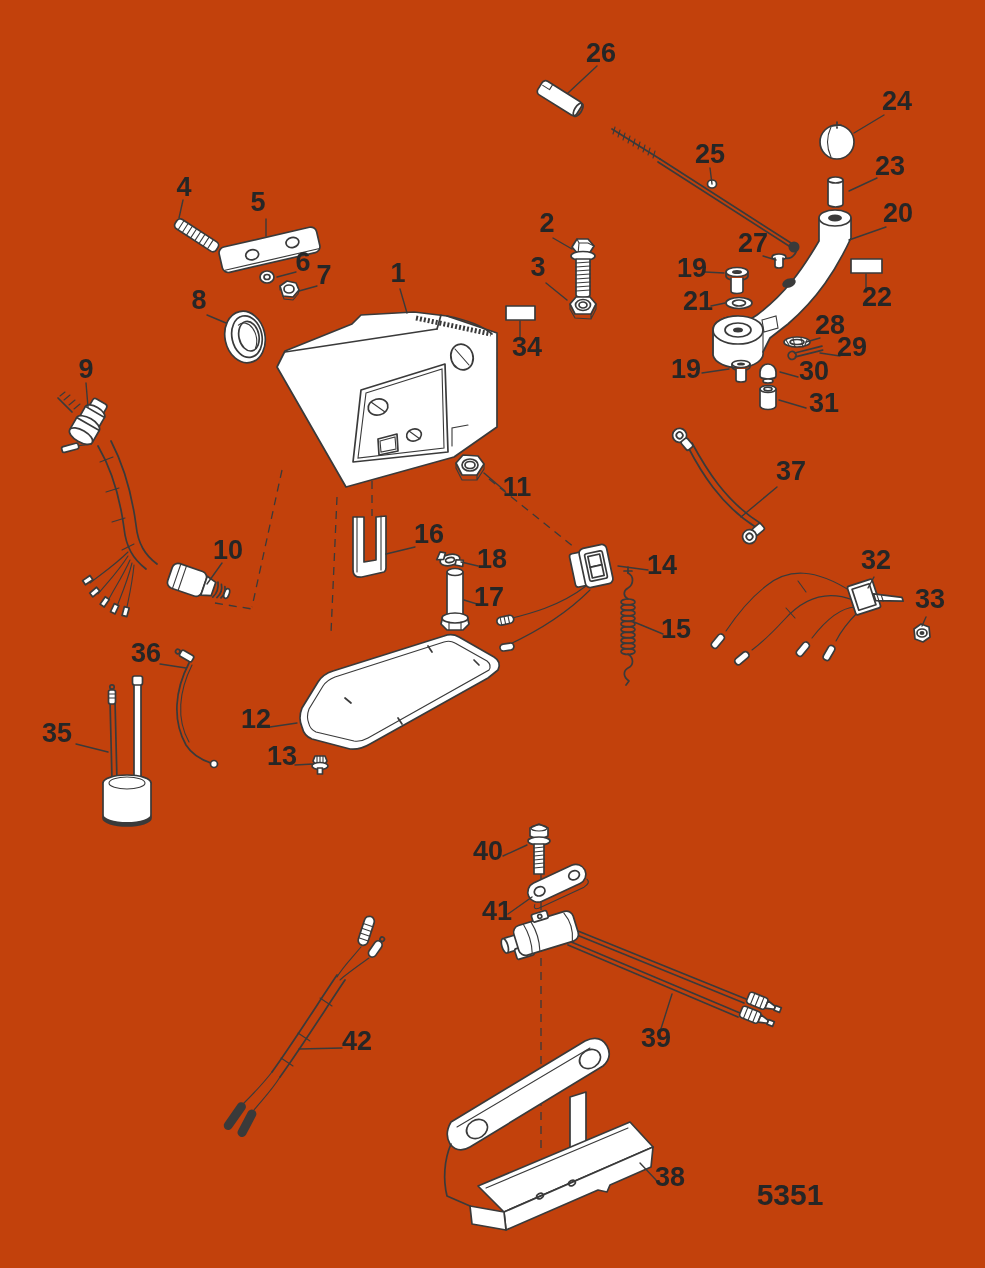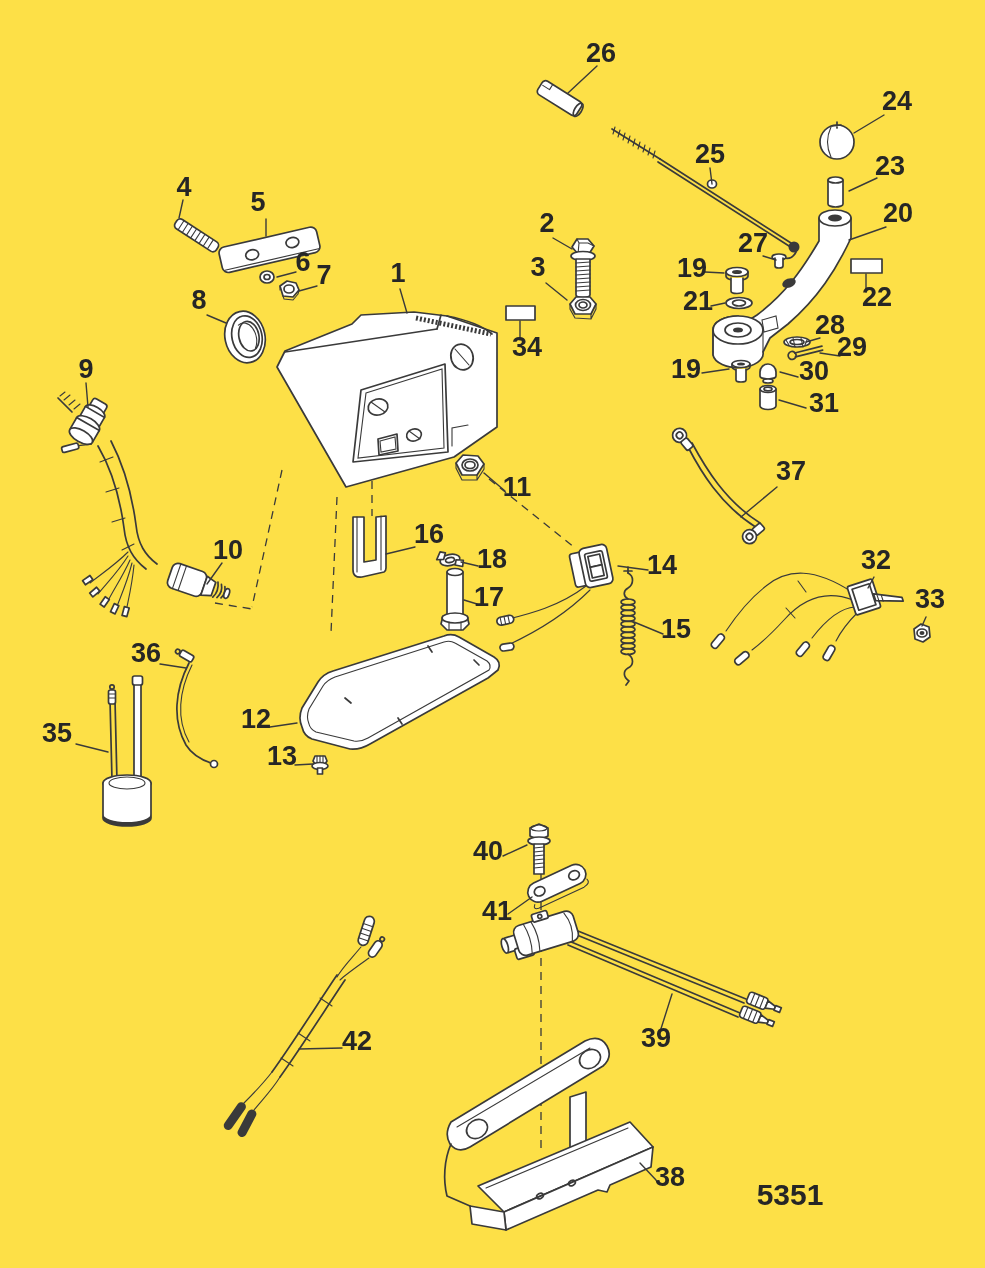--- a/index.html
+++ b/index.html
@@ -1,16 +1,16 @@
 <!DOCTYPE html>
 <html><head>
 <meta charset="utf-8">
 <style>
   html,body{margin:0;padding:0;background:#ffffff;}
-  .stage{position:relative;width:985px;height:1268px;background:#fde047;overflow:hidden;}
+  .stage{position:relative;width:985px;height:1268px;background:#c2410c;overflow:hidden;}
   svg{display:block}
   .s{fill:none;stroke:#3a3a3a;stroke-width:1.7;stroke-linecap:round;stroke-linejoin:round}
   .sw{fill:#ffffff;stroke:#3a3a3a;stroke-width:1.7;stroke-linejoin:round;stroke-linecap:round}
   .sf{fill:#3a3a3a;stroke:none}
   .thin{fill:none;stroke:#3a3a3a;stroke-width:1.1;stroke-linecap:round}
   .dash{fill:none;stroke:#3a3a3a;stroke-width:1.3;stroke-dasharray:8 6}
   .ldr{fill:none;stroke:#3a3a3a;stroke-width:1.4;stroke-linecap:round}
   .hatch{fill:none;stroke:#3a3a3a;stroke-width:5;stroke-dasharray:2 2}
   .lbl{font:700 27px "Liberation Sans",sans-serif;fill:#262626;text-anchor:middle}
   .num{font:700 30px "Liberation Sans",sans-serif;fill:#262626;text-anchor:middle}

